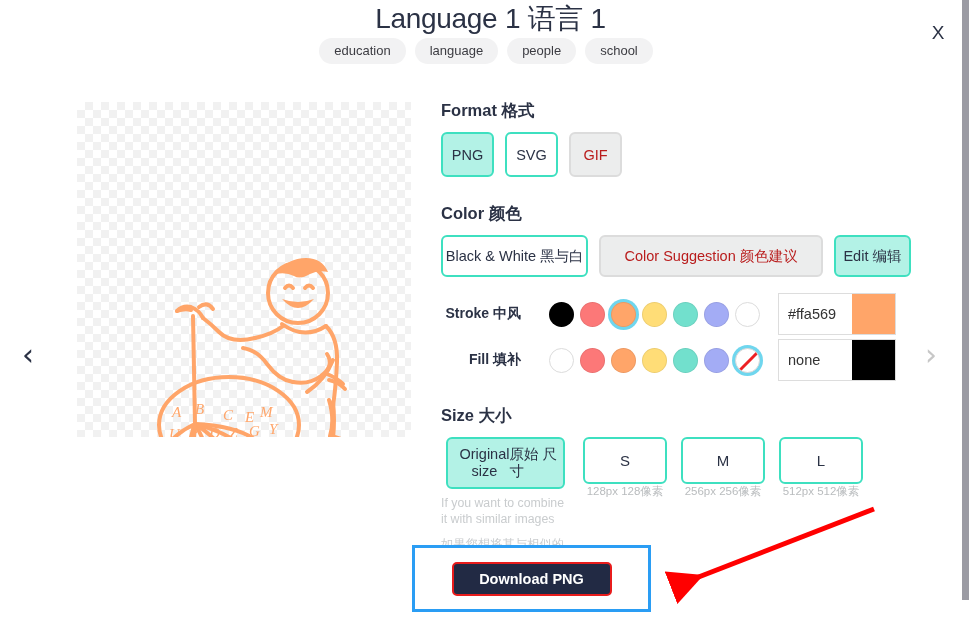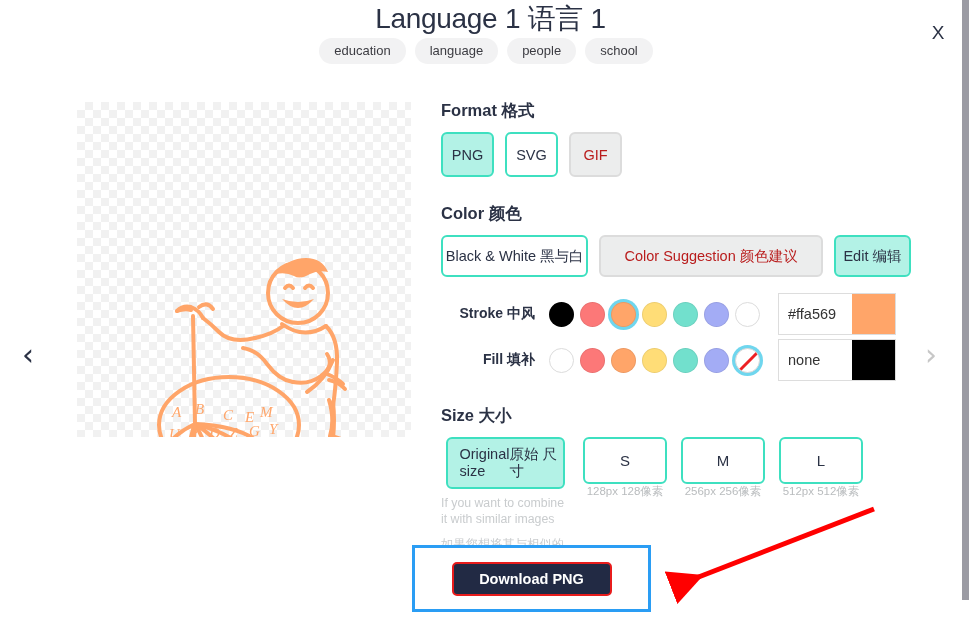--- a/index.html
+++ b/index.html
@@ -137,21 +137,21 @@
 
   
   .swatch-line {
     display: flex; align-items: center;
     height: 38px;
     margin-bottom: 8px;
   }
   .swatch-label {
     width: 108px;
     text-align: right;
-    padding-right: 14px;
+    padding-right: 28px;
     font-size: 14px;
     font-weight: bold;
     color: #2b3245;
     white-space: nowrap;
   }
   .swatch-group { display: flex; align-items: center; gap: 6px; }
   .swatch {
     width: 25px; height: 25px;
     border-radius: 50%;
     cursor: pointer;
@@ -196,21 +196,21 @@
   #size-row { display: flex; align-items: flex-start; gap: 14px; }
   .size-cell { display: flex; flex-direction: column; align-items: center; }
   #btn-size-original {
     width: 119px; height: 52px;
     justify-content: flex-start;
     padding: 0 0 0 12px;
     text-align: left;
     line-height: 1.15;
     font-size: 14.5px;
   }
-  #btn-size-original .orig-en { display: inline-block; width: 56px; }
+  #btn-size-original .orig-en { display: inline-block; width: 56px; text-align: center; }
   .size-btn { width: 84px; height: 47px; font-size: 15px; }
   .size-sub {
     font-size: 11.5px;
     color: #b9bcbe;
     white-space: nowrap;
   }
   #size-hint {
     margin-top: 7px;
     width: 128px;
     font-size: 12.3px;

